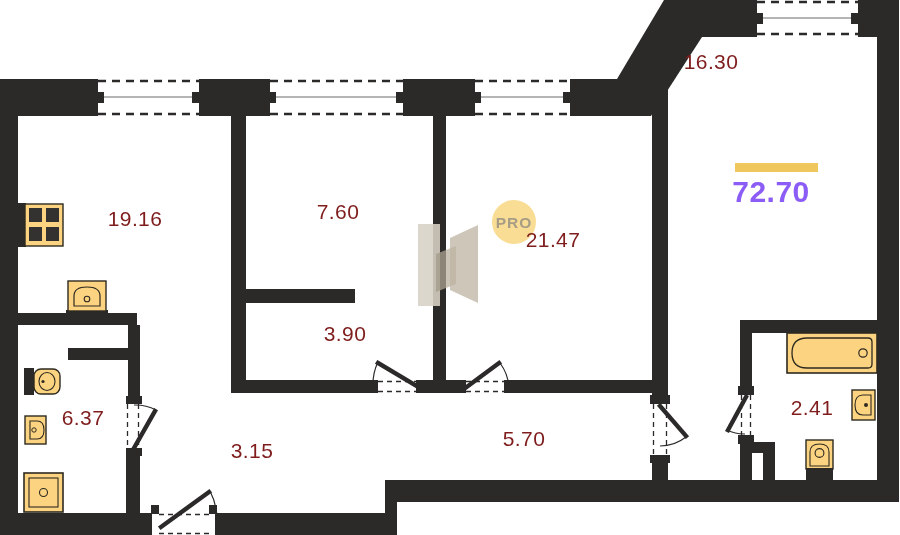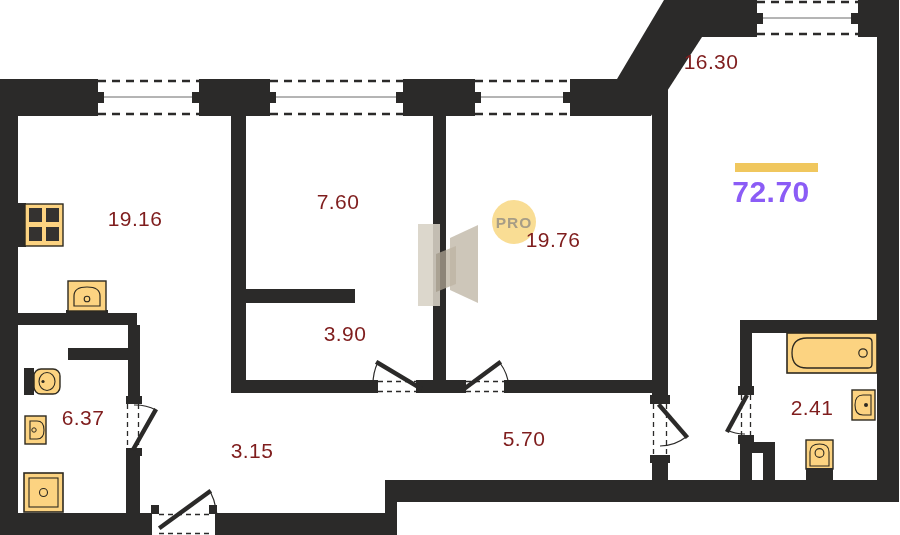--- a/index.html
+++ b/index.html
@@ -193,22 +193,22 @@
 
   <g>
     <circle cx="514" cy="222" r="22" fill="#f9dd94"></circle>
     <text x="514" y="228" text-anchor="middle" font-size="15.5" font-weight="bold" letter-spacing="1" font-family="Liberation Sans, sans-serif" fill="#a79d86">PRO</text>
   </g>
 
   <rect x="735" y="163" width="83" height="9" fill="#f0c75e"></rect>
 </svg>
 
   <div class="lbl" style="left:135px;top:219px">19.16</div>
-  <div class="lbl" style="left:338px;top:202px">7.60</div>
-  <div class="lbl" style="left:553px;top:240px">19.76</div>
+  <div class="lbl" style="left:338px;top:212px">7.60</div>
+  <div class="lbl" style="left:553px;top:240px">21.47</div>
   <div class="lbl" style="left:711px;top:62px">16.30</div>
   <div class="lbl" style="left:345px;top:334px">3.90</div>
   <div class="lbl" style="left:83px;top:418px">6.37</div>
   <div class="lbl" style="left:252px;top:451px">3.15</div>
   <div class="lbl" style="left:524px;top:439px">5.70</div>
   <div class="lbl" style="left:812px;top:408px">2.41</div>
 
   <div class="total" style="left:771px;top:192px">72.70</div>
 </div>
 

